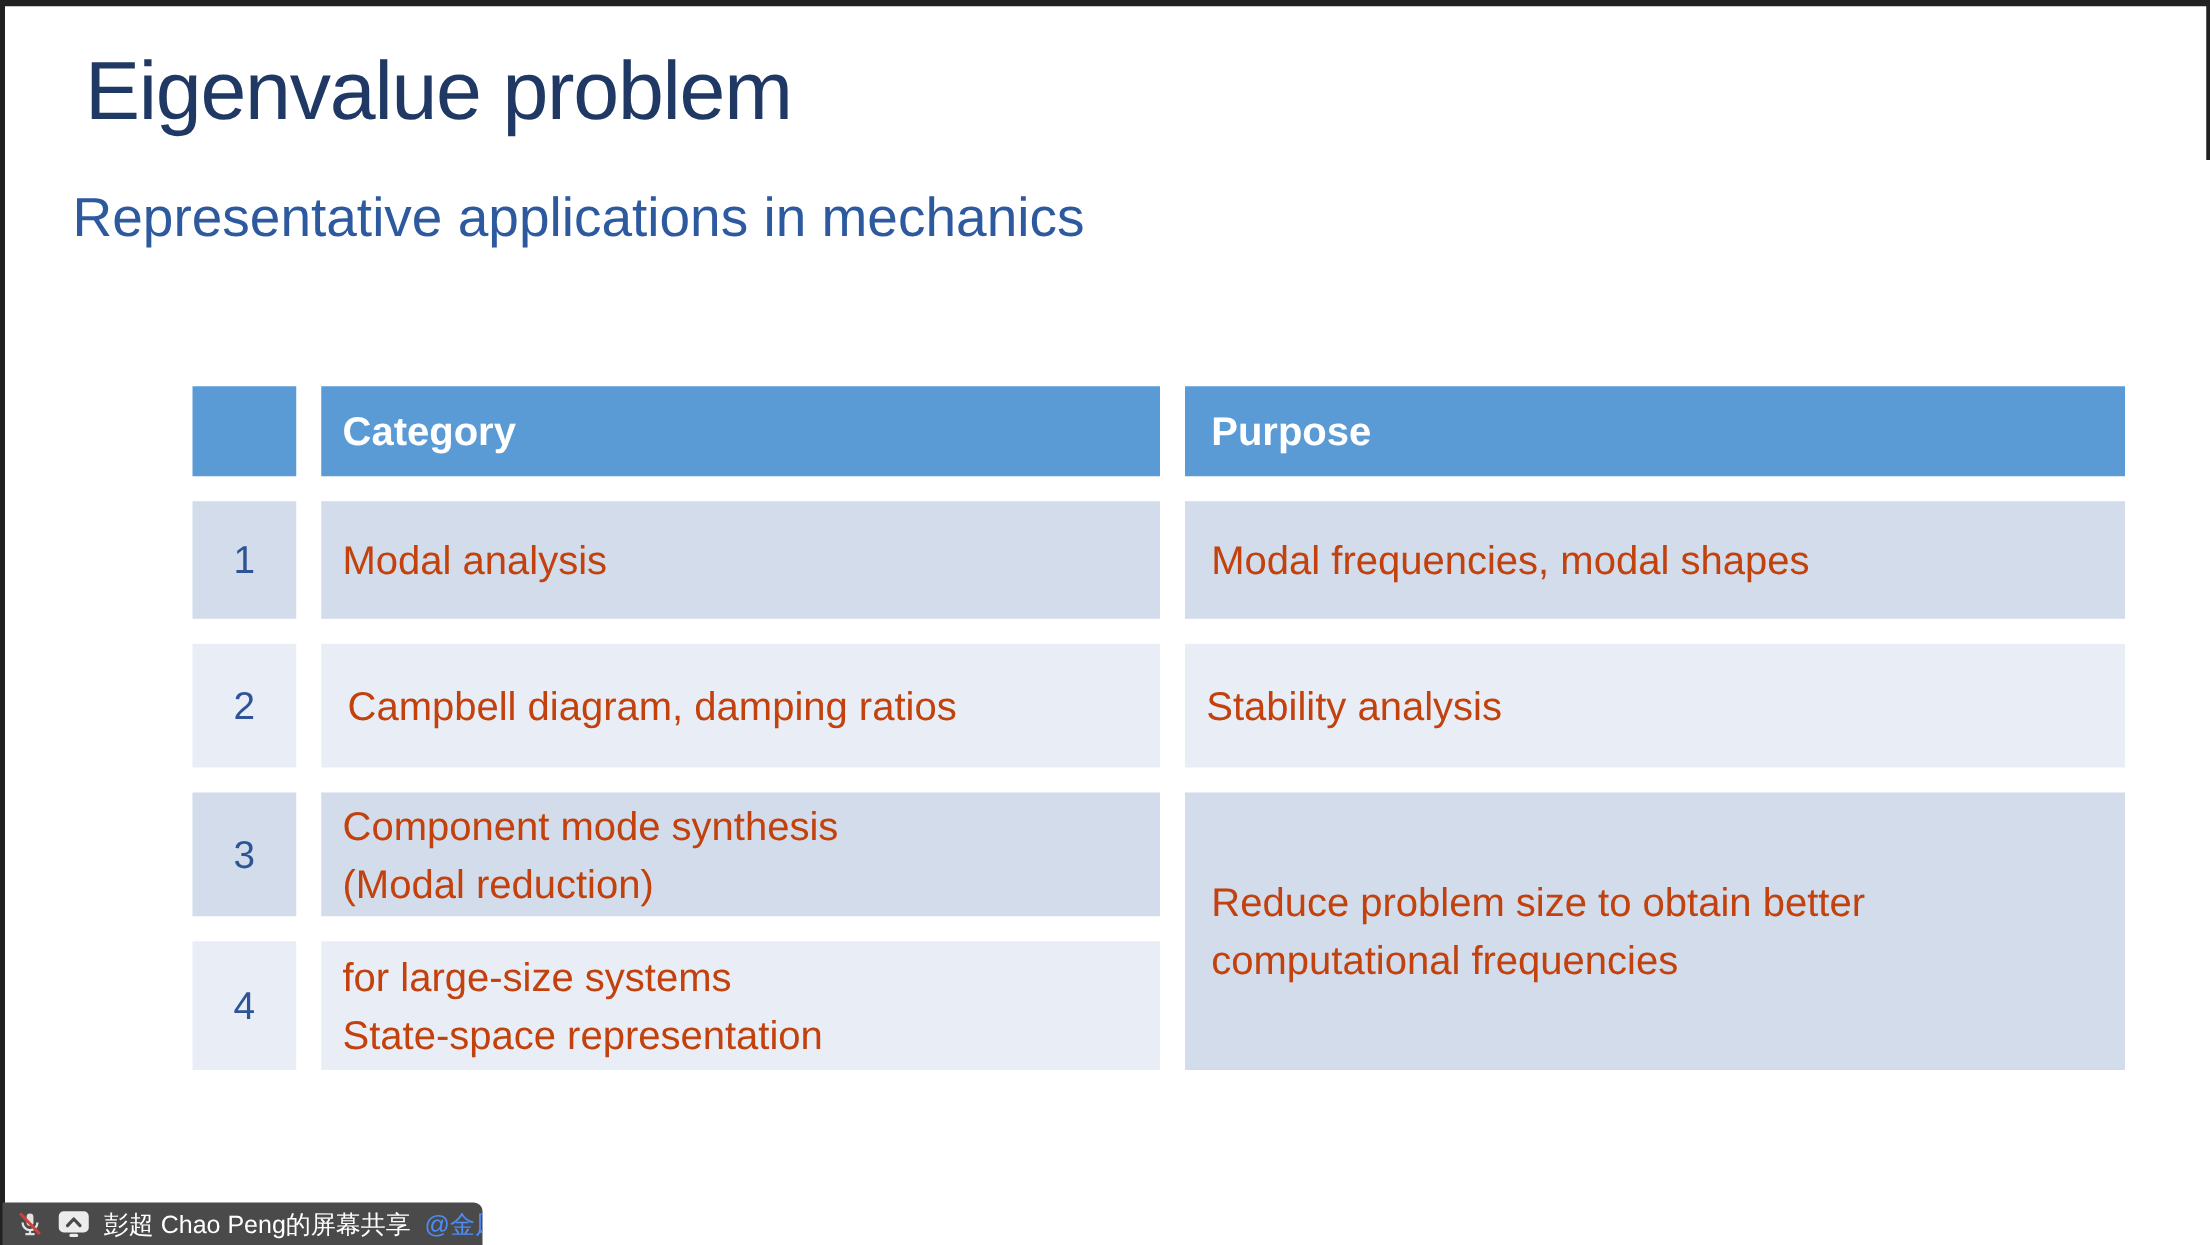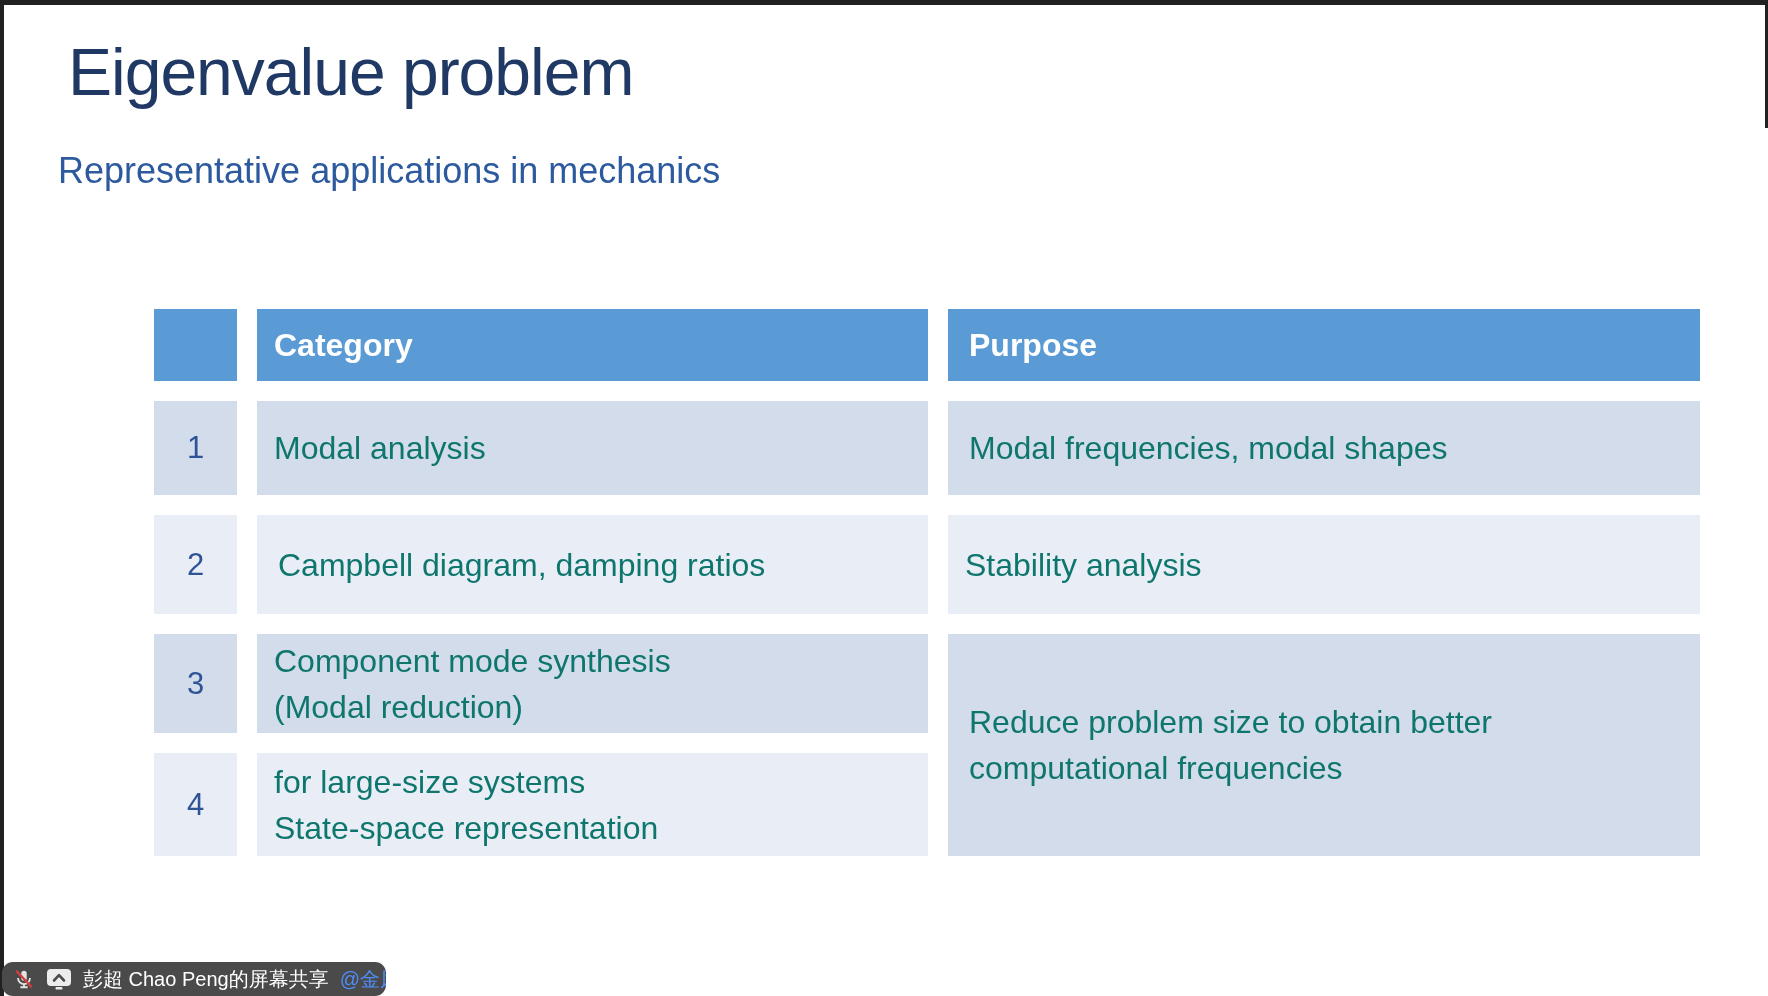--- a/index.html
+++ b/index.html
@@ -10,45 +10,45 @@
   .border-top{position:absolute;top:0;left:0;width:1768px;height:5px;background:#212121;}
   .border-left{position:absolute;top:0;left:0;width:4px;height:996px;background:#212121;}
   .border-right{position:absolute;top:0;right:0;width:3px;height:128px;background:#212121;}
 
   .slide-title{
     position:absolute;left:40px;top:34px;
     font-size:66px;letter-spacing:-1px;color:#1F3864;font-weight:400;margin-left:28px;
   }
   .slide-subtitle{
     position:absolute;left:58px;top:150px;
-    font-size:36px;color:#2D5A9E;font-weight:400;
+    font-size:44px;color:#2D5A9E;font-weight:400;
   }
 
   .app-table{
     position:absolute;left:154px;top:309px;
     display:grid;
     grid-template-columns:83px 671px 752px;
     grid-template-rows:72px 94px 99px 99px 103px;
     gap:20px;
   }
   .cell{box-sizing:border-box;display:flex;flex-direction:column;justify-content:center;}
   .head{background:#5B9BD5;color:#ffffff;font-weight:700;font-size:35px;}
   .band-dark{background:#D2DCEB;}
   .band-light{background:#E9EEF6;}
   .num{align-items:center;color:#2E5496;font-size:31px;}
-  .txt{color:#0f766e;font-size:32px;line-height:46px;padding-left:17px;padding-right:10px;}
+  .txt{color:#c2410c;font-size:32px;line-height:46px;padding-left:17px;padding-right:10px;}
   .txt.purpose{padding-left:21px;}
   .merged{grid-column:3;grid-row:4 / span 2;}
 
   .share-bar{
     position:absolute;left:2px;top:962px;height:34px;width:384px;
     background:#4A4A4A;border-top-right-radius:7px;
     display:flex;align-items:center;gap:11px;
     padding:0 10px 0 11px;box-sizing:border-box;
-    overflow:hidden;white-space:nowrap;border-radius:11px;
+    overflow:hidden;white-space:nowrap;
   }
   .share-text{color:#FFFFFF;font-size:20px;}
   .mention{color:#4E8CF7;font-size:20px;}
   .icn{flex:0 0 auto;display:block;}
 </style>
 </head>
 <body>
 
 <div class="border-top"></div>
 <div class="border-left"></div>

